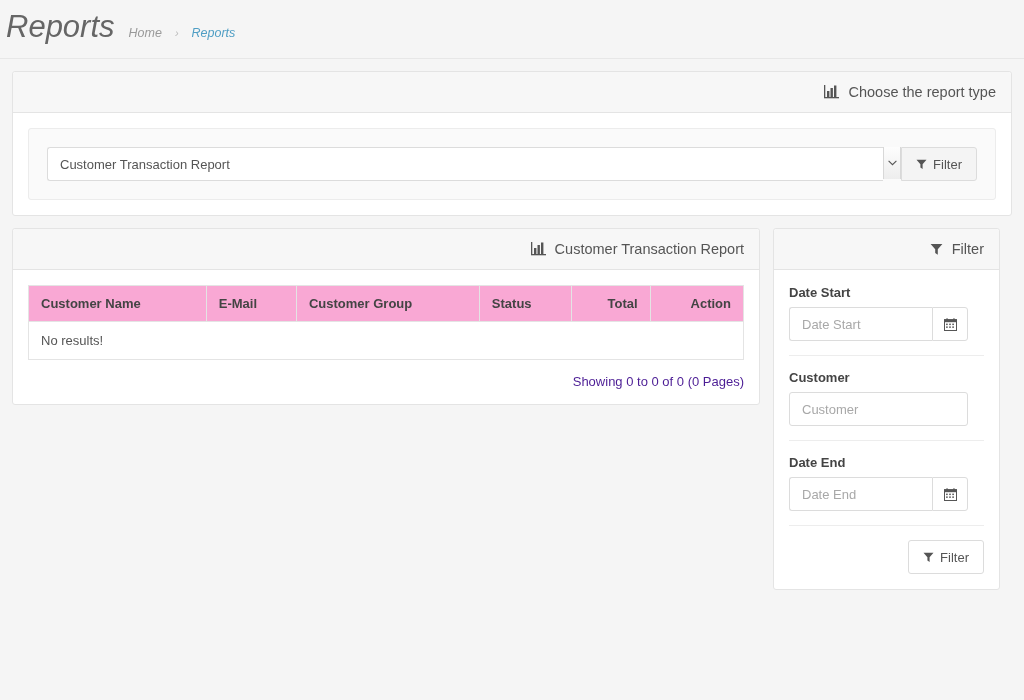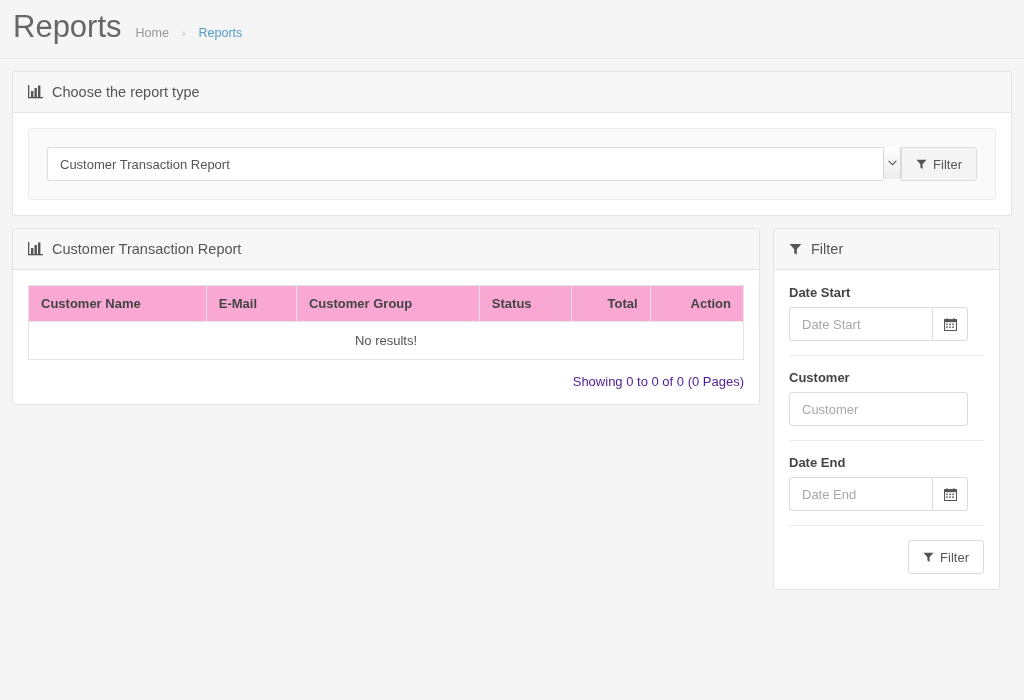--- a/index.html
+++ b/index.html
@@ -5,25 +5,26 @@
   * { box-sizing: border-box; }
   html, body {
     margin: 0; padding: 0;
     width: 1024px; height: 700px;
     background: #f5f5f5;
     font-family: "Liberation Sans", sans-serif;
     color: #333;
     overflow: hidden;
   }
   .page-header {
-    padding: 10px 0 14px 13px;
+    padding: 10px 0 14px 6px;
     background: #f5f5f5;
     border-bottom: 1px solid #e7e7e7;
     display: flex;
     align-items: baseline;
+    font-style: italic;
   }
   .page-title {
     font-size: 31px;
     font-weight: 300;
     color: #666;
     letter-spacing: 0px;
     line-height: 1.1;
   }
   .breadcrumb {
     margin-left: 14px;
@@ -47,20 +48,21 @@
   .panel-heading {
     padding: 12px 15px;
     background: #f7f7f7;
     border-bottom: 1px solid #e4e4e4;
     font-size: 14.5px;
     color: #555;
     display: flex;
     align-items: center;
     gap: 9px;
     border-radius: 3px 3px 0 0;
+    justify-content: flex-end;
   }
   .panel-body { padding: 15px; }
 
   .icon { display: inline-flex; align-items: center; color: #555; }
   .icon svg { display: block; }
 
   .well {
     background: #fafafa;
     border: 1px solid #ececec;
     border-radius: 3px;
@@ -126,21 +128,21 @@
     font-size: 13px;
     white-space: nowrap;
   }
   table.report-table td {
     border: 1px solid #e4e4e4;
     padding: 11px 12px;
     color: #555;
   }
   .ta-left { text-align: left; }
   .ta-right { text-align: right; }
-  .ta-center { text-align: center; }
+  .ta-center { text-align: left; }
   .pagination-info {
     text-align: right;
     font-size: 13px;
     color: #4c1d95;
     padding-top: 14px;
   }
 
   .form-group { padding: 0 16px 14px 0; }
   .form-group + .form-group { border-top: 1px solid #ededed; padding-top: 14px; }
   .form-label {

